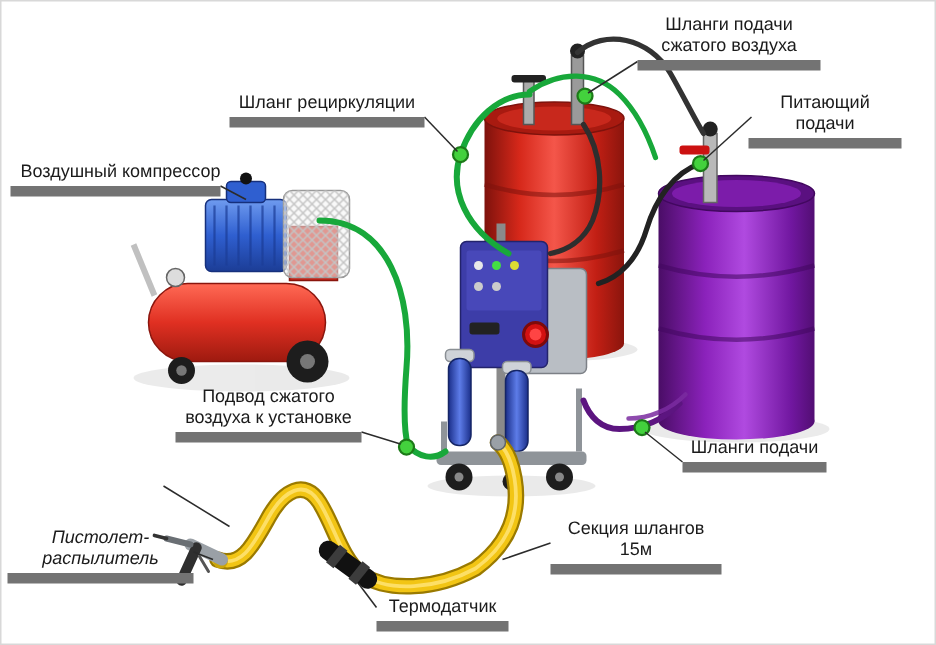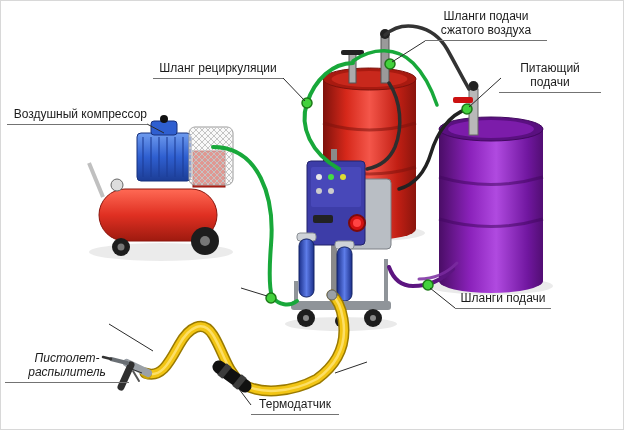--- a/index.html
+++ b/index.html
@@ -5,21 +5,21 @@
   * { margin:0; padding:0; box-sizing:border-box; }
   body { background:#ffffff; font-family:"Liberation Sans", sans-serif; }
   .canvas {
     position:relative; width:624px; height:430px;
     background:#ffffff; border:1px solid #d8d8d8; overflow:hidden;
   }
   .canvas svg { position:absolute; left:0; top:0; }
   .lbl {
     position:absolute; font-size:12px; line-height:14px; color:#1b1b1b;
     text-align:center; white-space:pre-line; padding-bottom:3px;
-    border-bottom:1px solid #737373;
+    border-bottom:7px solid #737373;
   }
 </style>
 </head>
 <body>
 
 <div class="canvas">
 
   <svg width="624" height="430" viewBox="0 0 624 430">
     <defs>
       <linearGradient id="gRed" x1="0" y1="0" x2="1" y2="0">
@@ -189,17 +189,20 @@
       <path d="M366,361 L334,372"></path>
       <path d="M454,307 L429,287"></path>
     </g>
   </svg>
 
   <div class="lbl" style="left:424px; top:8px;  width:122px;">Шланги подачи
 сжатого воздуха</div>
   <div class="lbl" style="left:152px; top:60px; width:130px;">Шланг рециркуляции</div>
   <div class="lbl" style="left:498px; top:60px; width:102px;">Питающий подачи</div>
   <div class="lbl" style="left:6px;   top:106px; width:140px;text-align:right;">Воздушный компрессор</div>
+  <div class="lbl" style="left:116px; top:256px; width:124px;">Подвод сжатого
+воздуха к установке</div>
   <div class="lbl" style="left:4px;   top:350px; width:124px;font-style:italic;">Пистолет-распылитель</div>
   <div class="lbl" style="left:250px; top:396px; width:88px;">Термодатчик</div>
+  <div class="lbl" style="left:366px; top:344px; width:114px;">Секция шлангов 15м</div>
   <div class="lbl" style="left:454px; top:290px; width:96px;">Шланги подачи</div>
 
 </div>
 
 </body></html>

